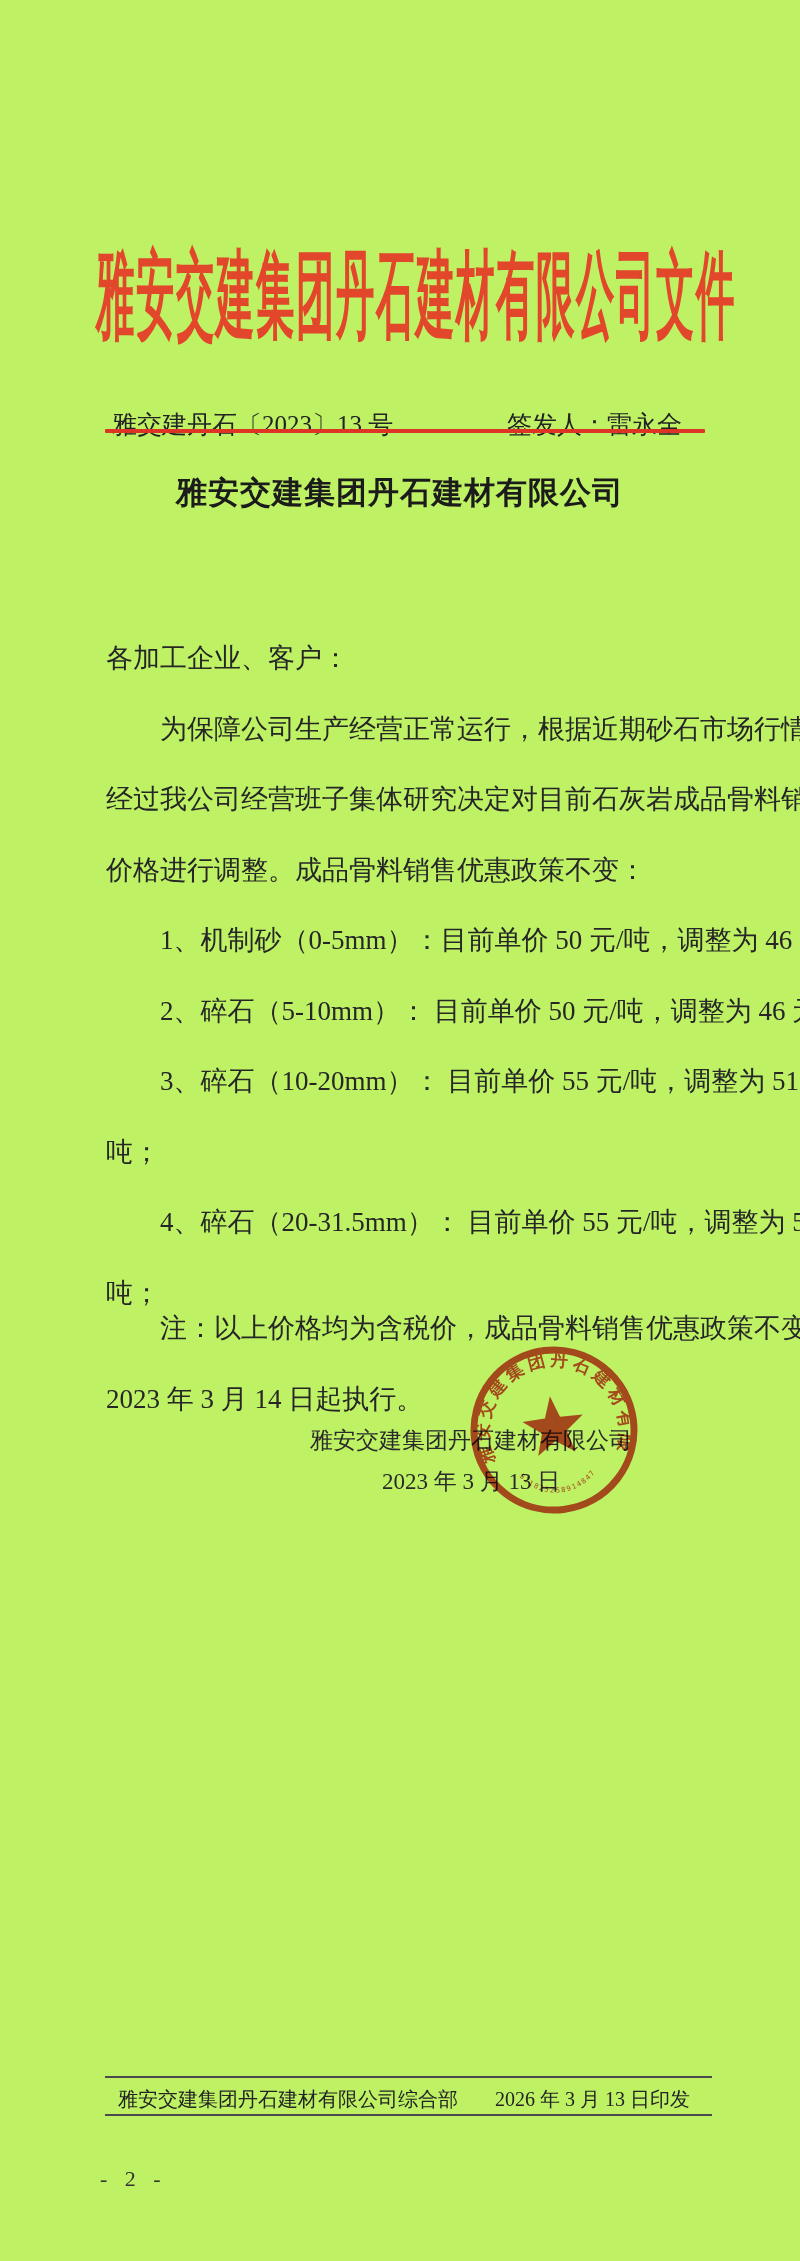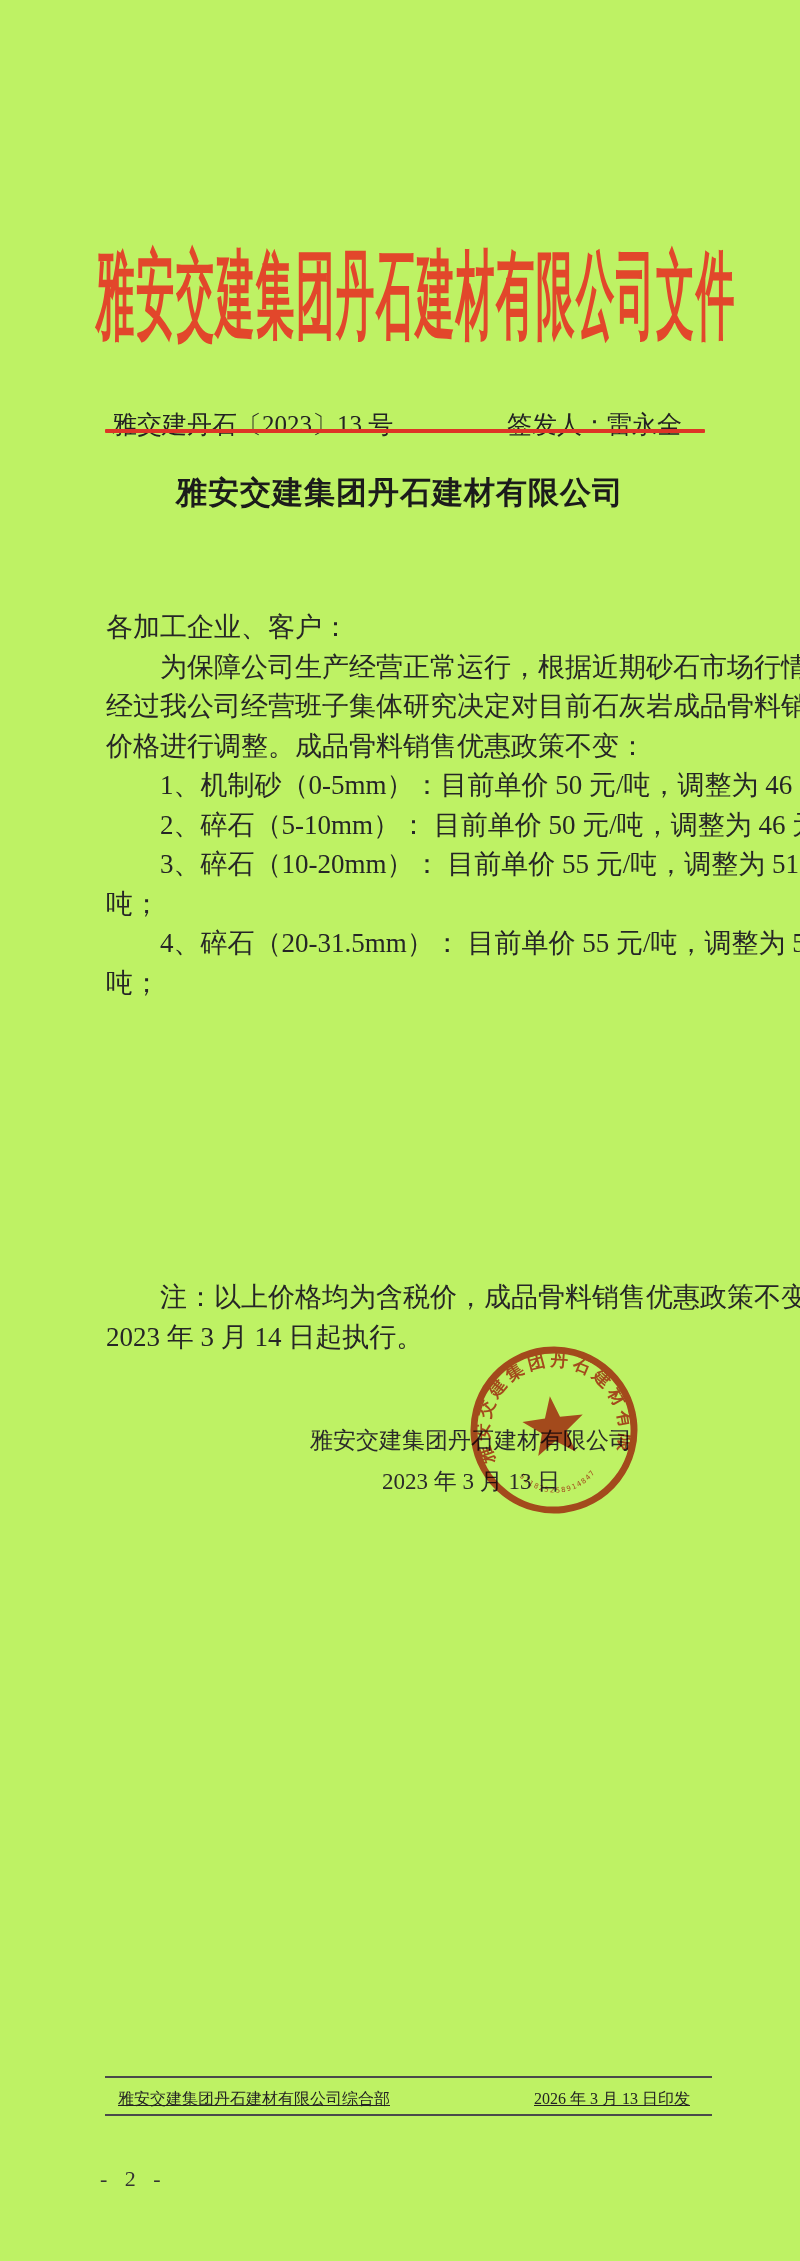--- a/index.html
+++ b/index.html
@@ -38,21 +38,21 @@
   .doc-title{
     position:absolute;left:0;top:470px;width:800px;
     text-align:center;font-weight:bold;font-size:31px;line-height:45px;
     letter-spacing:1px;color:#1b1b1b;
   }
   
   .body-block{
     position:absolute;left:106px;top:608px;width:604px;
     font-size:27px;color:#262626;
   }
-  .body-line{height:39.5px;line-height:39.5px;white-space:nowrap;}
+  .body-line{height:39.5px;line-height:39.5px;white-space:nowrap;margin-top:31px;}
   .indent{padding-left:54px;}
   .note-block{
     position:absolute;left:106px;top:1278px;width:604px;
     font-size:27px;color:#262626;
   }
   
   .sig-block{
     position:absolute;left:286px;top:1420px;width:370px;
     text-align:center;font-size:23px;color:#2a2a2a;
   }
@@ -64,21 +64,21 @@
     opacity:0.88;mix-blend-mode:multiply;
     pointer-events:none;
   }
   
   .footer-rule{position:absolute;left:105px;width:607px;height:2px;background:#4a4a4a;}
   .footer-rule.top{top:2076px;}
   .footer-rule.bottom{top:2114px;}
   .footer-row{
     position:absolute;left:118px;right:110px;top:2086px;
     display:flex;justify-content:space-between;align-items:baseline;
-    font-size:16px;line-height:26px;white-space:nowrap;text-decoration:underline;
+    font-size:20px;line-height:26px;white-space:nowrap;
   }
   .page-num{
     position:absolute;left:100px;top:2166px;
     font-size:22px;letter-spacing:6px;color:#333;
   }
 </style>
 </head>
 <body>
 
 <div class="page">

